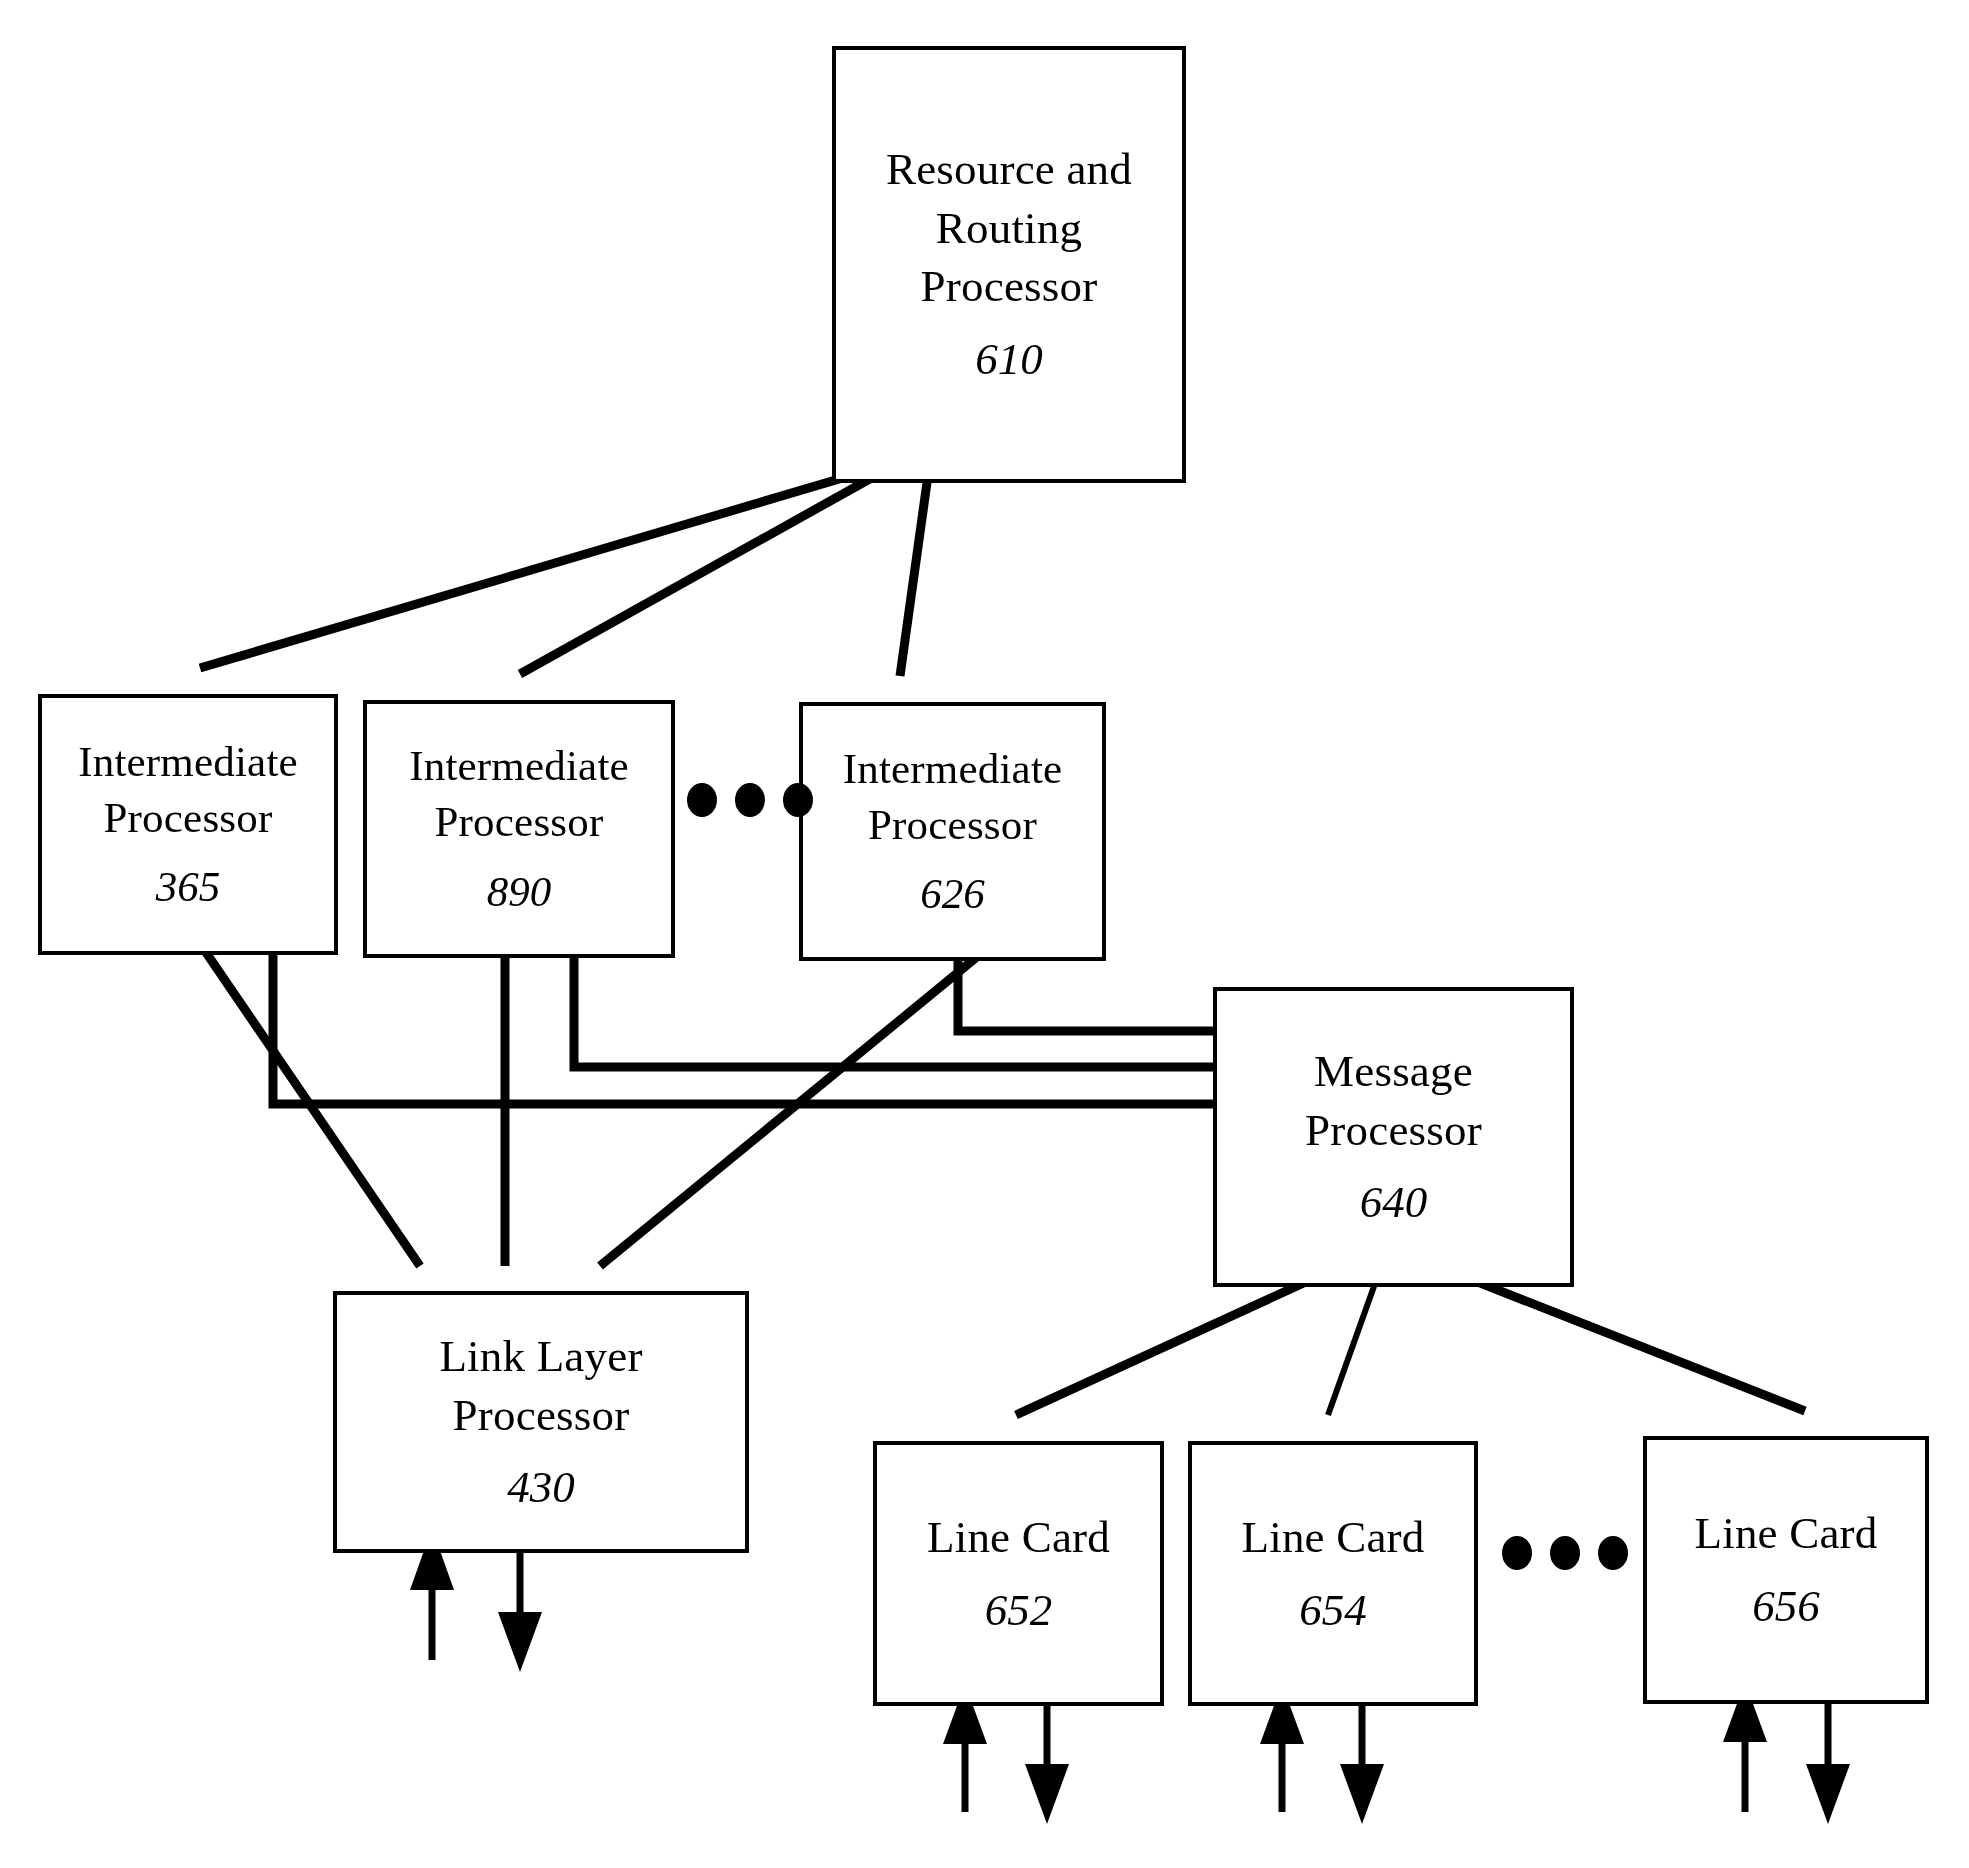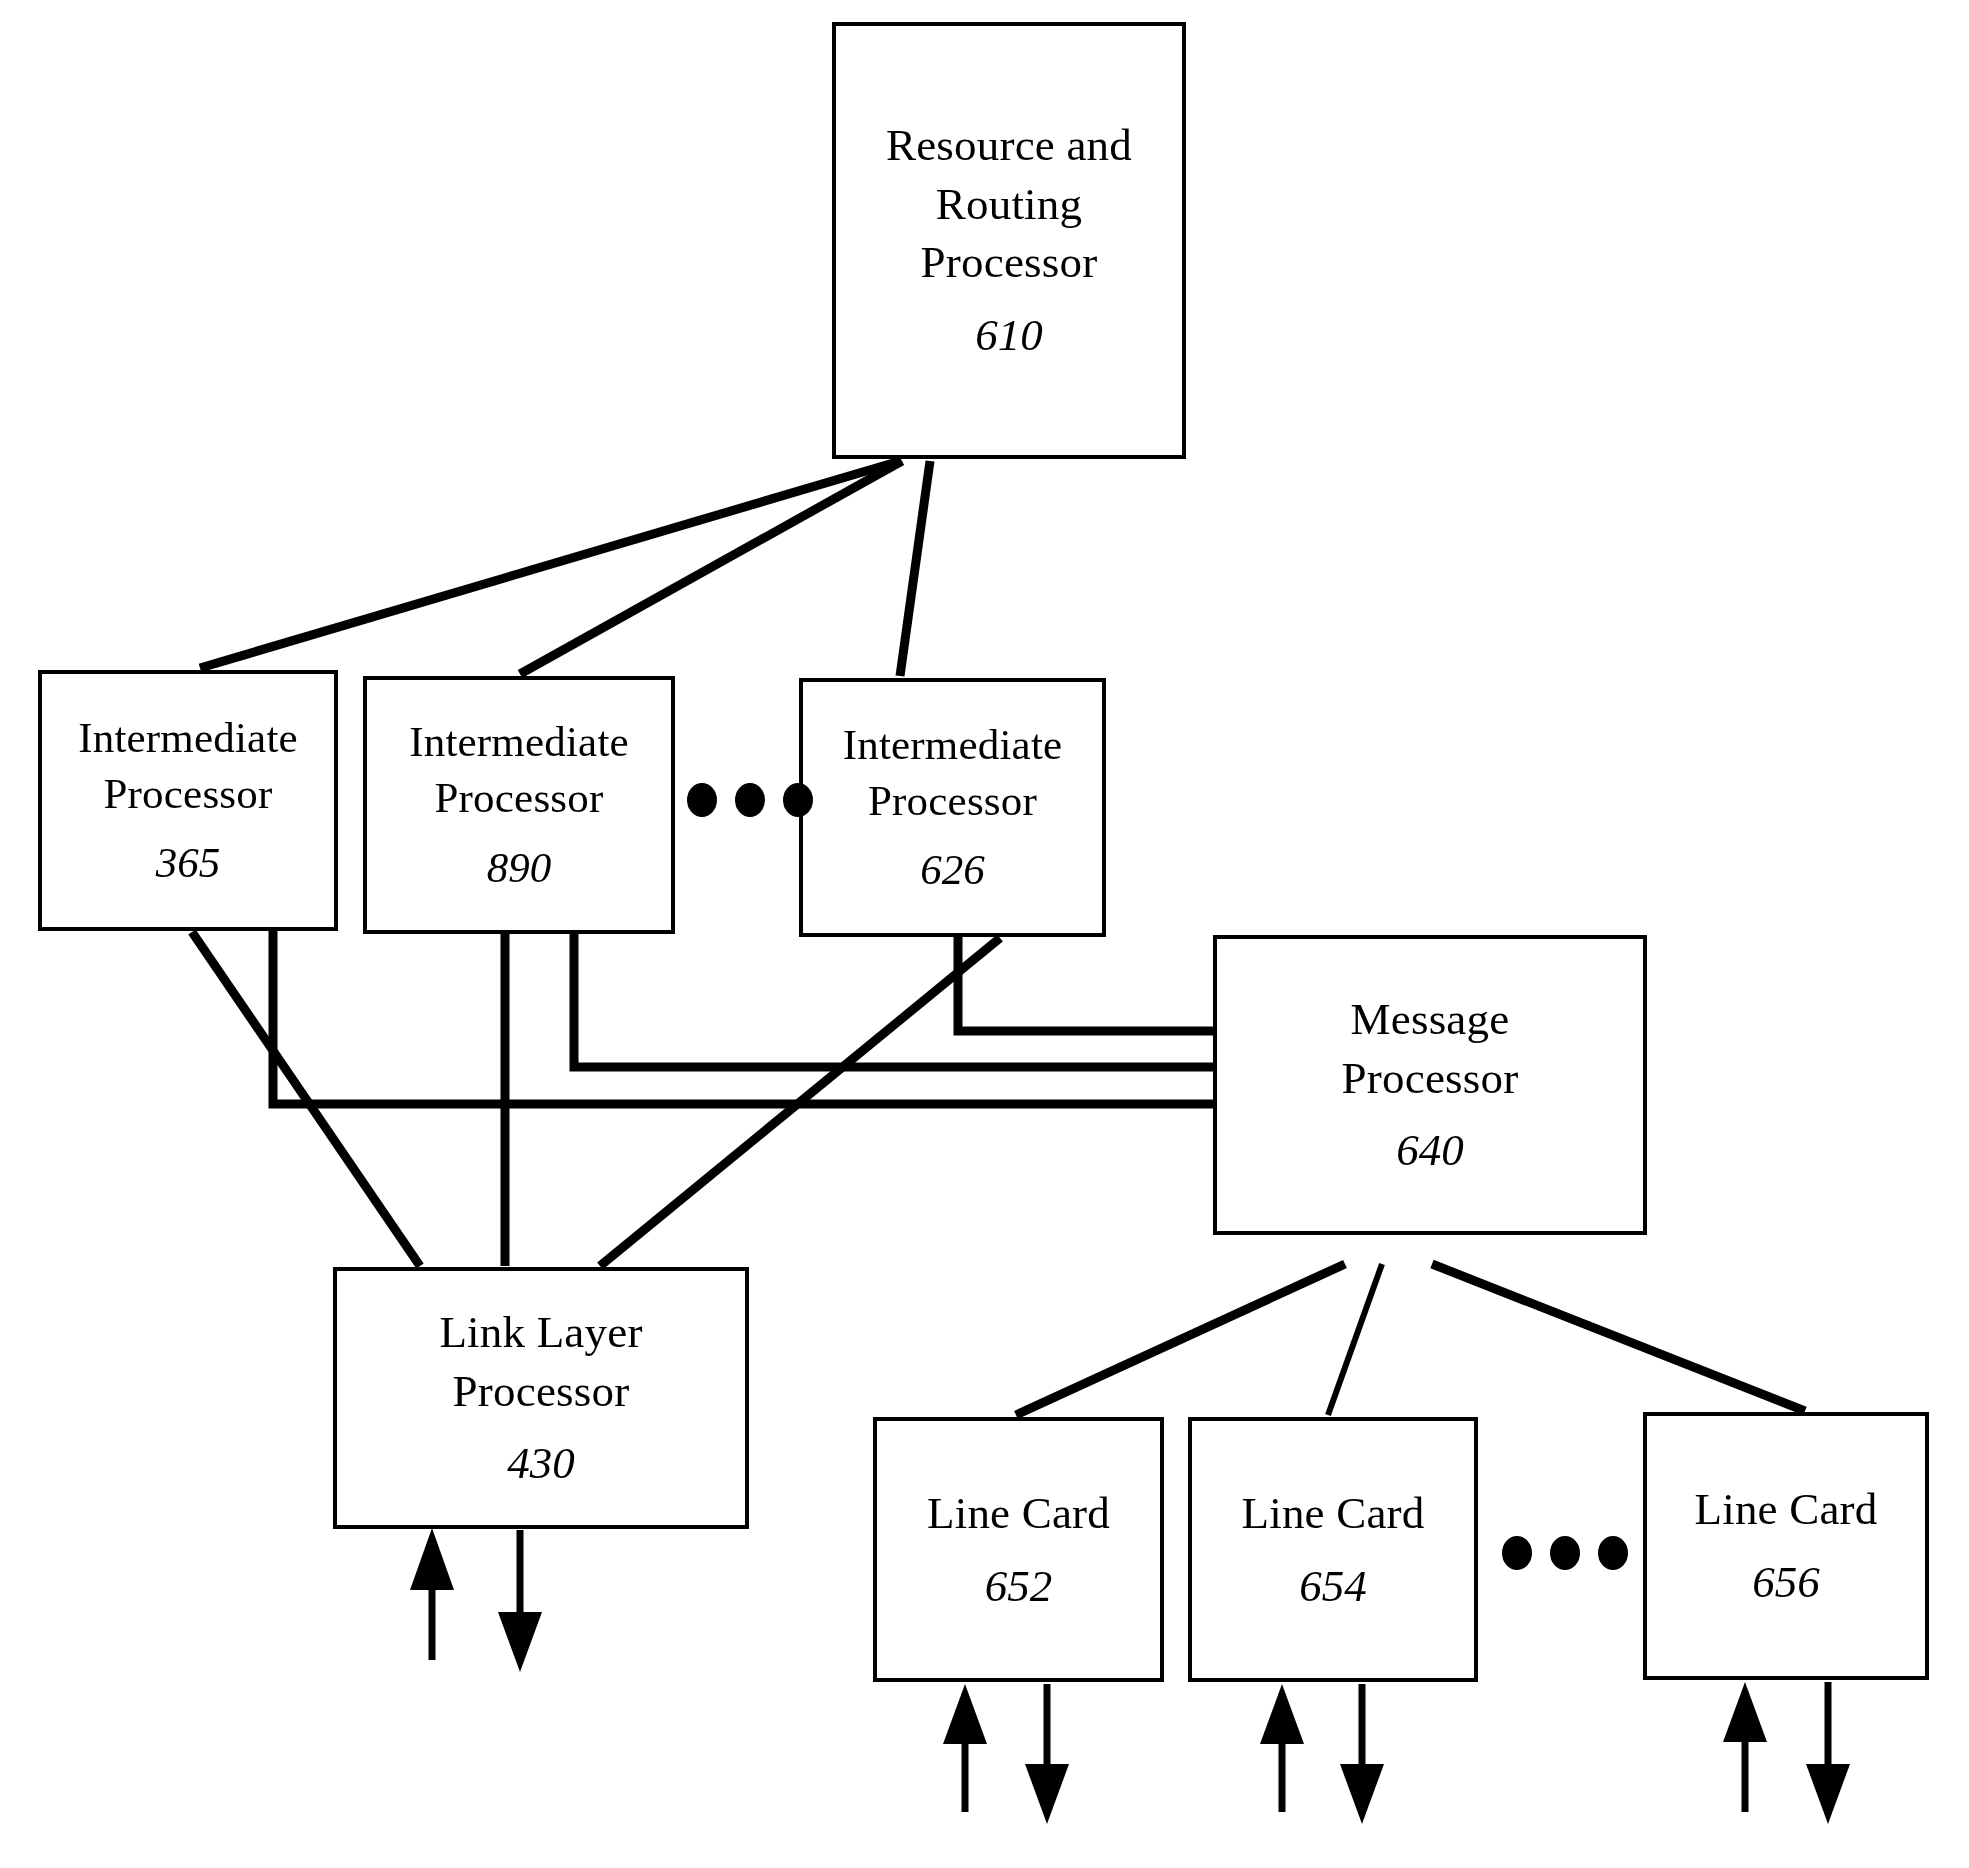--- a/index.html
+++ b/index.html
@@ -32,35 +32,36 @@
     box-sizing: border-box;
     border: 4px solid #000000;
     background: #ffffff;
     display: flex;
     flex-direction: column;
     align-items: center;
     justify-content: center;
     text-align: center;
     line-height: 1.30;
     z-index: 3;
+    margin-top: 24px;
   }
   .node-label {
     display: block;
     white-space: pre-line;
     letter-spacing: 0.2px;
   }
   .node-ref {
     display: block;
     font-style: italic;
   }
   .box-rrp   { left: 832px;  top: 22px;   width: 354px; height: 437px; font-size: 45px; }
   .box-ip622 { left: 38px;   top: 670px;  width: 300px; height: 261px; font-size: 43px; }
   .box-ip624 { left: 363px;  top: 676px;  width: 312px; height: 258px; font-size: 43px; }
   .box-ip626 { left: 799px;  top: 678px;  width: 307px; height: 259px; font-size: 43px; }
-  .box-mp    { left: 1213px; top: 935px;  width: 434px; height: 300px; font-size: 45px; }
+  .box-mp    { left: 1213px; top: 963px;  width: 361px; height: 300px; font-size: 45px; }
   .box-llp   { left: 333px;  top: 1267px; width: 416px; height: 262px; font-size: 45px; }
   .box-lc652 { left: 873px;  top: 1417px; width: 291px; height: 265px; font-size: 45px; }
   .box-lc654 { left: 1188px; top: 1417px; width: 290px; height: 265px; font-size: 45px; }
   .box-lc656 { left: 1643px; top: 1412px; width: 286px; height: 268px; font-size: 45px; }
 
   .node-ref { margin-top: 0.32em; }
 
   .ellipsis-group {
     position: absolute;
     display: flex;

